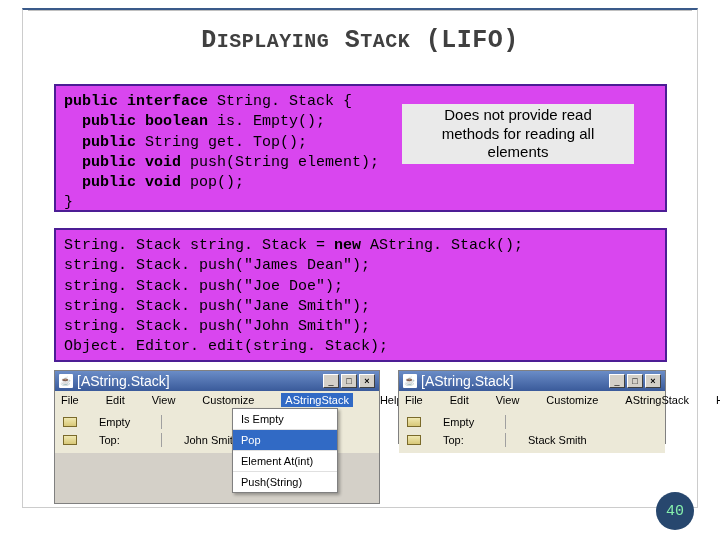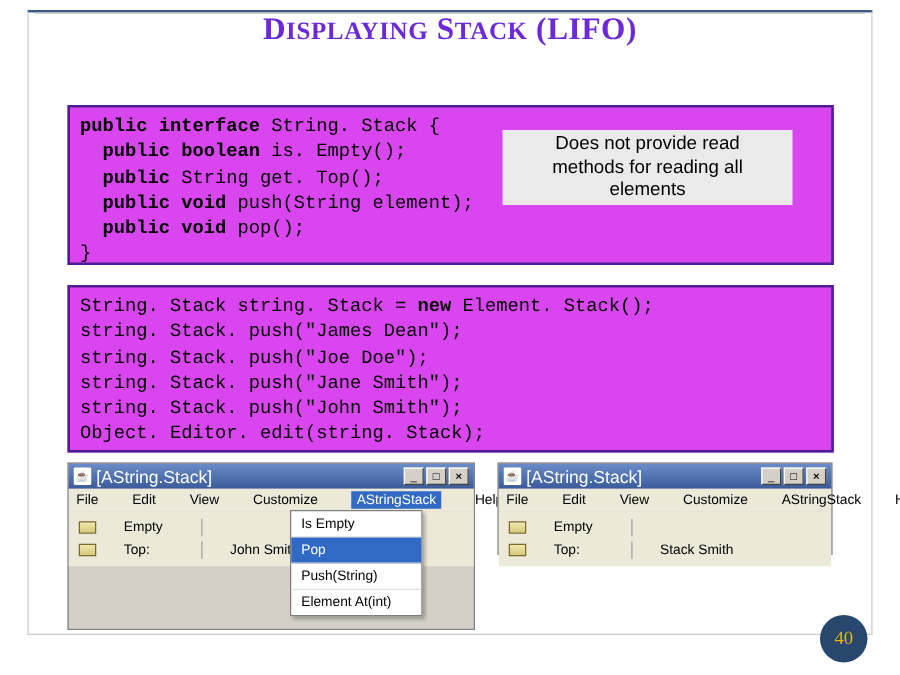--- a/index.html
+++ b/index.html
@@ -24,23 +24,23 @@
     position: absolute;
     left: 28px;
     top: 10px;
     width: 664px;
     height: 0;
     border-top: 1px solid #c0c0c0;
   }
   .slide-title {
     text-align: center;
     font-size: 25px;
-    color: #6d28d9;
-    margin-top: 10px;
-    font-family: Liberation Serif, serif;
+    color: #404040;
+    margin-top: 26px;
+    font-family: Liberation Mono, monospace;
     letter-spacing: 0.5px;
   }
   .slide-title .small-caps {
     font-size: 20px;
   }
   .code-box {
     position: absolute;
     border: 2px solid #4c1d95;
     background: #d946ef;
     font-family: "Courier New", monospace;
@@ -164,22 +164,22 @@
     color: #fff;
   }
   .dropdown .item:last-child { border-bottom: none; }
   .pagenum {
     position: absolute;
     right: 26px;
     bottom: 10px;
     width: 38px; height: 38px;
     border-radius: 50%;
     background: #27476e;
-    color: #eab308;
-    font-family: Liberation Serif, serif;
+    color: #86efac;
+    font-family: Liberation Mono, monospace;
     font-size: 15px;
     display: flex; align-items: center; justify-content: center;
   }
 </style>
 </head>
 <body>
 
 <div class="frame"></div>
 <div class="frame-inner-line"></div>
 
@@ -193,21 +193,21 @@
 <span class="kw">  public</span><span class="kw"> boolean</span><span> is. Empty();</span>
 <span class="kw">  public</span><span> String get. Top();</span>
 <span class="kw">  public</span><span class="kw"> void</span><span> push(String element);</span>
 <span class="kw">  public</span><span class="kw"> void</span><span> pop();</span>
 <span>}</span></div>
 
 <div class="callout">
   <span>Does not provide read methods for reading all elements</span>
 </div>
 
-<div class="code-box box2"><span>String. Stack string. Stack = </span><span class="kw">new</span><span> Element. Stack();</span>
+<div class="code-box box2"><span>String. Stack string. Stack = </span><span class="kw">new</span><span> AString. Stack();</span>
 <span>string. Stack. push("James Dean");</span>
 <span>string. Stack. push("Joe Doe");</span>
 <span>string. Stack. push("Jane Smith");</span>
 <span>string. Stack. push("John Smith");</span>
 <span>Object. Editor. edit(string. Stack);</span></div>
 
 <div class="win win1">
   <div class="titlebar">
     <div class="java-icon">
         <span>☕</span>
@@ -244,22 +244,22 @@
       <span class="lbl">Top:</span>
       <div class="sep"></div>
       <span>John Smith</span>
     </div>
   </div>
 </div>
 
 <div class="dropdown">
   <div class="item">Is Empty</div>
   <div class="item hl">Pop</div>
+  <div class="item">Element At(int)</div>
   <div class="item">Push(String)</div>
-  <div class="item">Element At(int)</div>
 </div>
 
 <div class="win win2">
   <div class="titlebar">
     <div class="java-icon">
         <span>☕</span>
       </div>
     <div class="title-text">[AString.Stack]</div>
     <div class="win-btns">
       <div class="win-btn">

